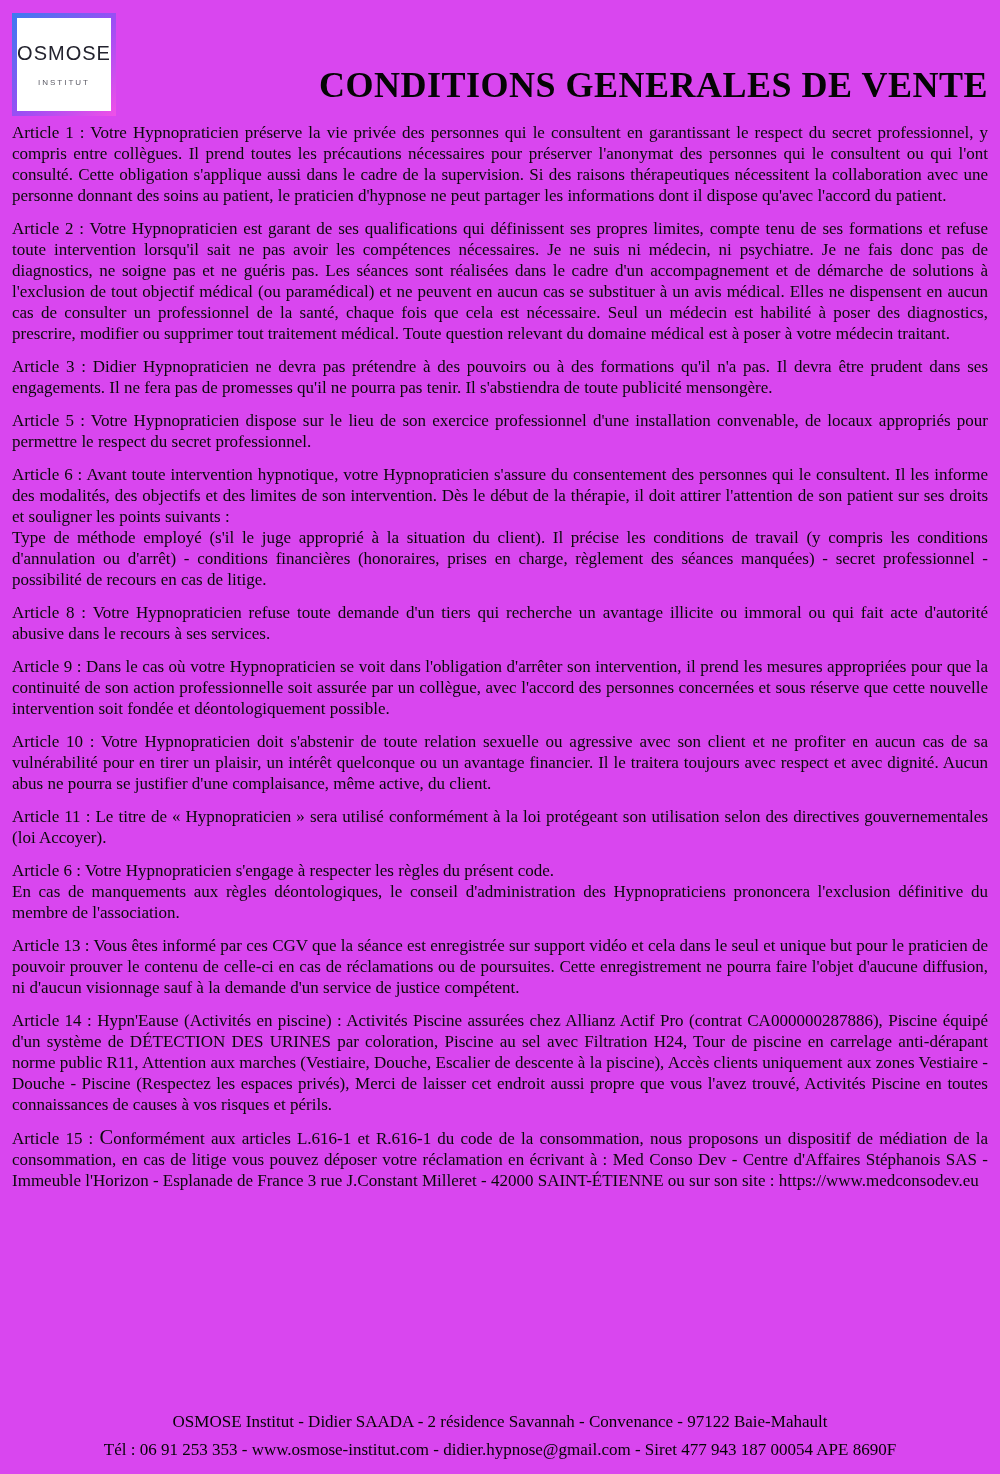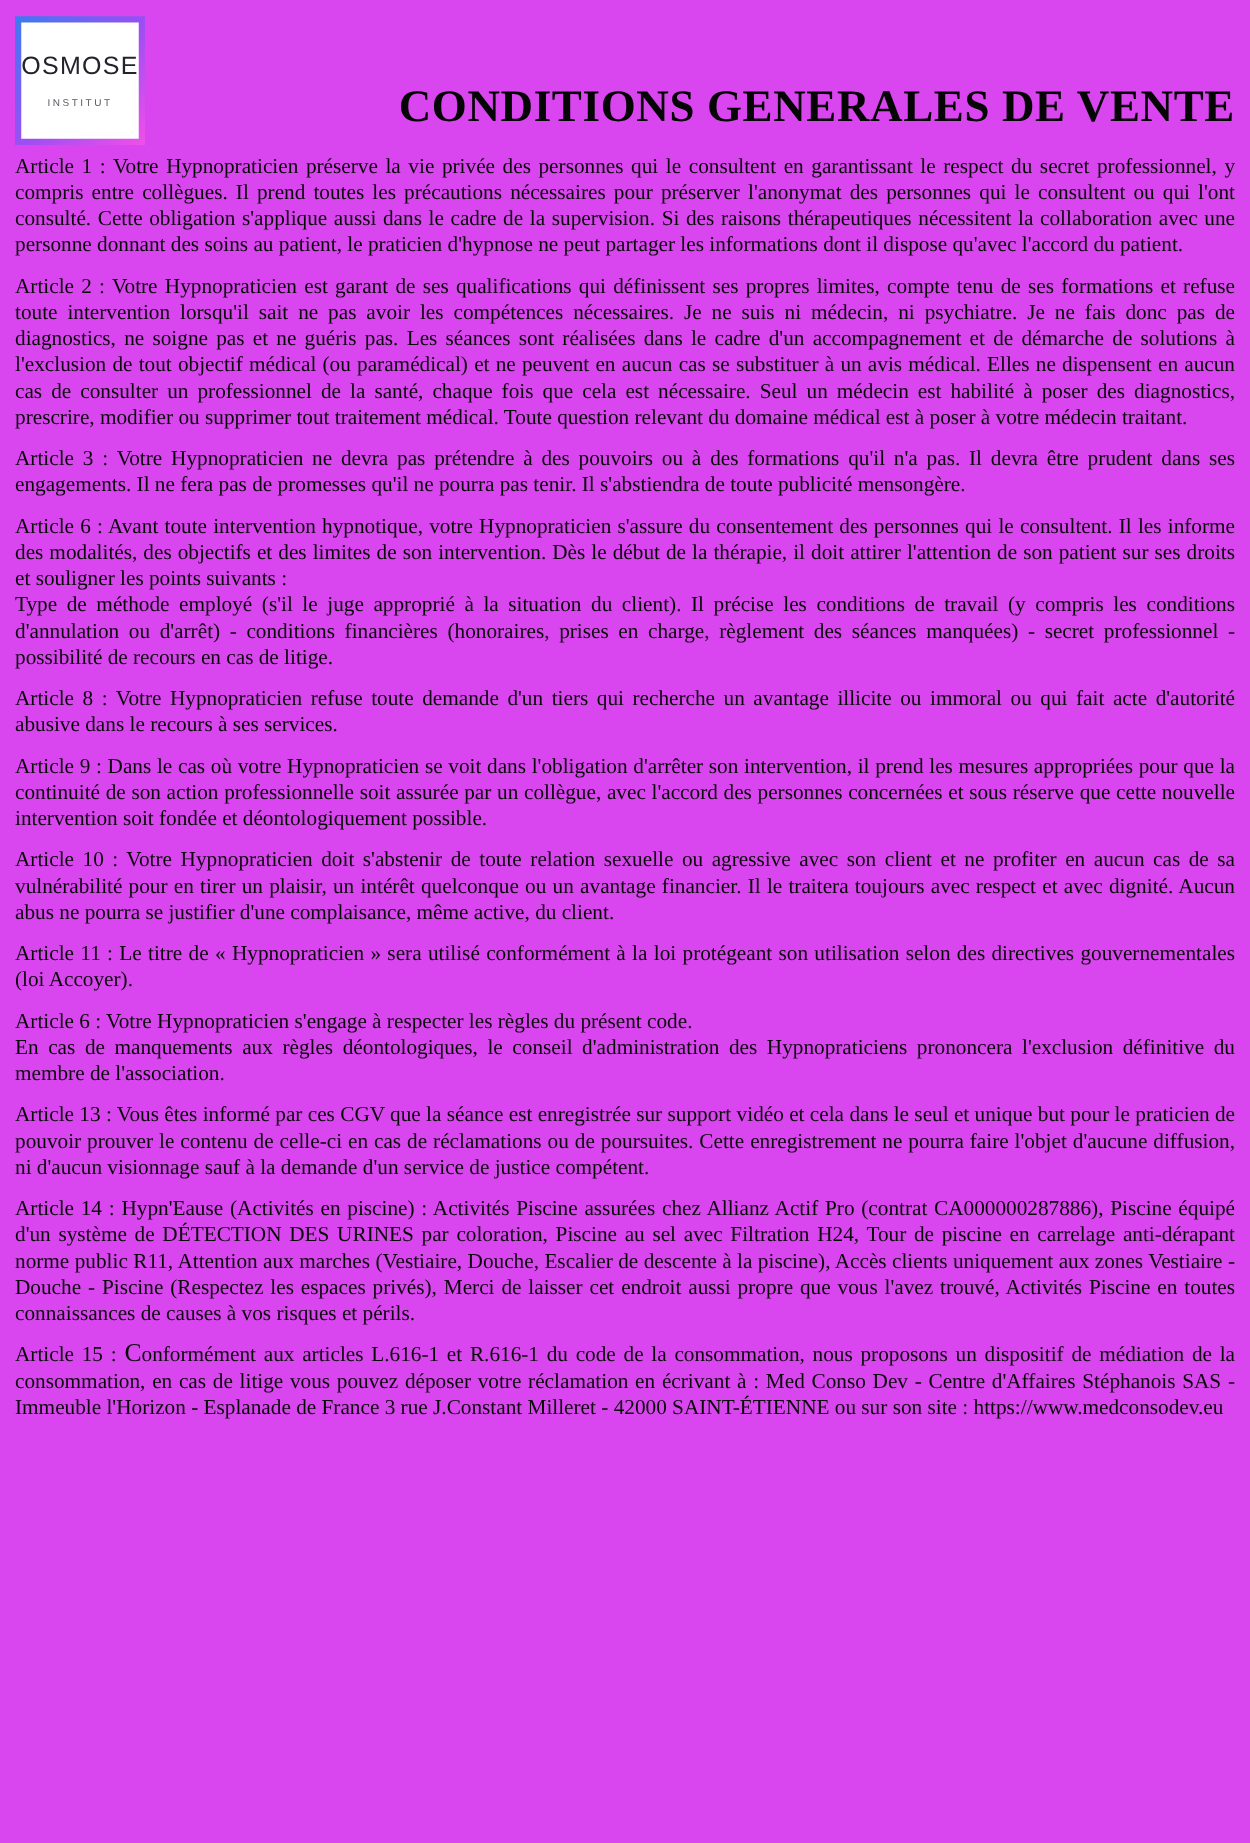--- a/index.html
+++ b/index.html
@@ -68,28 +68,33 @@
         <div class="logo-name">OSMOSE</div>
         <div class="logo-subtitle">INSTITUT</div>
       </div>
     </div>
     <h1 class="title">CONDITIONS GENERALES DE VENTE</h1>
   </div>
 
   <div class="articles">
     <p class="article"><b class="lbl">Article 1 :</b><span class="txt">Votre Hypnopraticien préserve la vie privée des personnes qui le consultent en garantissant le respect du secret professionnel, y compris entre collègues. Il prend toutes les précautions nécessaires pour préserver l'anonymat des personnes qui le consultent ou qui l'ont consulté. Cette obligation s'applique aussi dans le cadre de la supervision. Si des raisons thérapeutiques nécessitent la collaboration avec une personne donnant des soins au patient, le praticien d'hypnose ne peut partager les informations dont il dispose qu'avec l'accord du patient.</span></p>
     <p class="article"><b class="lbl">Article 2 :</b><span class="txt">Votre Hypnopraticien est garant de ses qualifications qui définissent ses propres limites, compte tenu de ses formations et refuse toute intervention lorsqu'il sait ne pas avoir les compétences nécessaires. Je ne suis ni médecin, ni psychiatre. Je ne fais donc pas de diagnostics, ne soigne pas et ne guéris pas. Les séances sont réalisées dans le cadre d'un accompagnement et de démarche de solutions à l'exclusion de tout objectif médical (ou paramédical) et ne peuvent en aucun cas se substituer à un avis médical. Elles ne dispensent en aucun cas de consulter un professionnel de la santé, chaque fois que cela est nécessaire. Seul un médecin est habilité à poser des diagnostics, prescrire, modifier ou supprimer tout traitement médical. Toute question relevant du domaine médical est à poser à votre médecin traitant.</span></p>
-    <p class="article"><b class="lbl">Article 3 :</b><span class="txt">Votre Hypnopraticien ne devra pas prétendre à des pouvoirs ou à des formations qu'il n'a pas. Il devra être prudent dans ses engagements. Il ne fera pas de promesses qu'il ne pourra pas tenir. Il s'abstiendra de toute publicité mensongère.</span></p>
+    <p class="article"><b class="lbl">Article 3 :</b><span class="txt">Didier Hypnopraticien ne devra pas prétendre à des pouvoirs ou à des formations qu'il n'a pas. Il devra être prudent dans ses engagements. Il ne fera pas de promesses qu'il ne pourra pas tenir. Il s'abstiendra de toute publicité mensongère.</span></p>
+    <p class="article"><b class="lbl">Article 5 :</b><span class="txt">Votre Hypnopraticien dispose sur le lieu de son exercice professionnel d'une installation convenable, de locaux appropriés pour permettre le respect du secret professionnel.</span></p>
     <p class="article"><b class="lbl">Article 6 :</b><span class="txt">Avant toute intervention hypnotique, votre Hypnopraticien s'assure du consentement des personnes qui le consultent. Il les informe des modalités, des objectifs et des limites de son intervention. Dès le début de la thérapie, il doit attirer l'attention de son patient sur ses droits et souligner les points suivants :
 Type de méthode employé (s'il le juge approprié à la situation du client). Il précise les conditions de travail (y compris les conditions d'annulation ou d'arrêt) - conditions financières (honoraires, prises en charge, règlement des séances manquées) - secret professionnel - possibilité de recours en cas de litige.</span></p>
     <p class="article"><b class="lbl">Article 8 :</b><span class="txt">Votre Hypnopraticien refuse toute demande d'un tiers qui recherche un avantage illicite ou immoral ou qui fait acte d'autorité abusive dans le recours à ses services.</span></p>
     <p class="article"><b class="lbl">Article 9 :</b><span class="txt">Dans le cas où votre Hypnopraticien se voit dans l'obligation d'arrêter son intervention, il prend les mesures appropriées pour que la continuité de son action professionnelle soit assurée par un collègue, avec l'accord des personnes concernées et sous réserve que cette nouvelle intervention soit fondée et déontologiquement possible.</span></p>
     <p class="article"><b class="lbl">Article 10 :</b><span class="txt">Votre Hypnopraticien doit s'abstenir de toute relation sexuelle ou agressive avec son client et ne profiter en aucun cas de sa vulnérabilité pour en tirer un plaisir, un intérêt quelconque ou un avantage financier. Il le traitera toujours avec respect et avec dignité. Aucun abus ne pourra se justifier d'une complaisance, même active, du client.</span></p>
     <p class="article"><b class="lbl">Article 11 :</b><span class="txt">Le titre de « Hypnopraticien » sera utilisé conformément à la loi protégeant son utilisation selon des directives gouvernementales (loi Accoyer).</span></p>
     <p class="article"><b class="lbl">Article 6 :</b><span class="txt">Votre Hypnopraticien s'engage à respecter les règles du présent code.
 En cas de manquements aux règles déontologiques, le conseil d'administration des Hypnopraticiens prononcera l'exclusion définitive du membre de l'association.</span></p>
     <p class="article"><b class="lbl">Article 13 :</b><span class="txt">Vous êtes informé par ces CGV que la séance est enregistrée sur support vidéo et cela dans le seul et unique but pour le praticien de pouvoir prouver le contenu de celle-ci en cas de réclamations ou de poursuites. Cette enregistrement ne pourra faire l'objet d'aucune diffusion, ni d'aucun visionnage sauf à la demande d'un service de justice compétent.</span></p>
     <p class="article"><b class="lbl">Article 14 :</b><b class="lbl">Hypn'Eause</b><span class="txt">(Activités en piscine) : Activités Piscine assurées chez Allianz Actif Pro (contrat CA000000287886), Piscine équipé d'un système de DÉTECTION DES URINES par coloration, Piscine au sel avec Filtration H24, Tour de piscine en carrelage anti-dérapant norme public R11, Attention aux marches (Vestiaire, Douche, Escalier de descente à la piscine), Accès clients uniquement aux zones Vestiaire - Douche - Piscine (Respectez les espaces privés), Merci de laisser cet endroit aussi propre que vous l'avez trouvé, Activités Piscine en toutes connaissances de causes à vos risques et périls.</span></p>
     <p class="article"><b class="lbl">Article 15 :</b><span class="bigcap">C</span><span class="txt">onformément aux articles L.616-1 et R.616-1 du code de la consommation, nous proposons un dispositif de médiation de la consommation, en cas de litige vous pouvez déposer votre réclamation en écrivant à : Med Conso Dev - Centre d'Affaires Stéphanois SAS - Immeuble l'Horizon - Esplanade de France 3 rue J.Constant Milleret - 42000 SAINT-ÉTIENNE ou sur son site : https://www.medconsodev.eu</span></p>
   </div>
 
+  <div class="footer">
+    <div>OSMOSE Institut - Didier SAADA - 2 résidence Savannah - Convenance - 97122 Baie-Mahault</div>
+    <div>Tél : 06 91 253 353 - www.osmose-institut.com - didier.hypnose@gmail.com - Siret 477 943 187 00054 APE 8690F</div>
+  </div>
 
 </div>
 
 </body></html>

